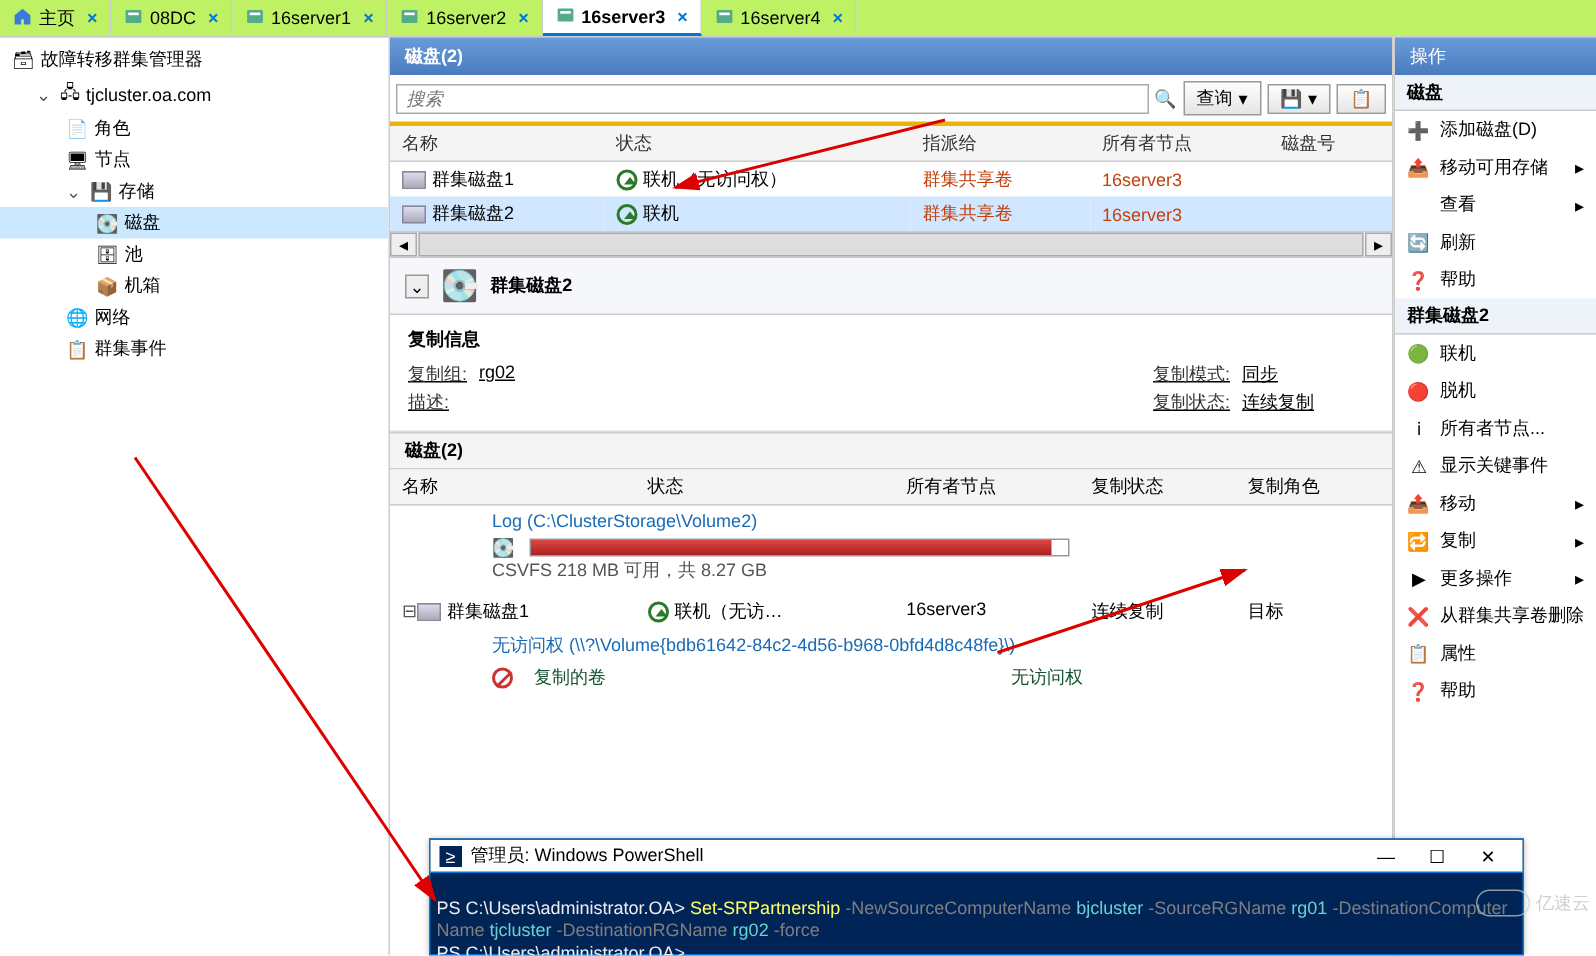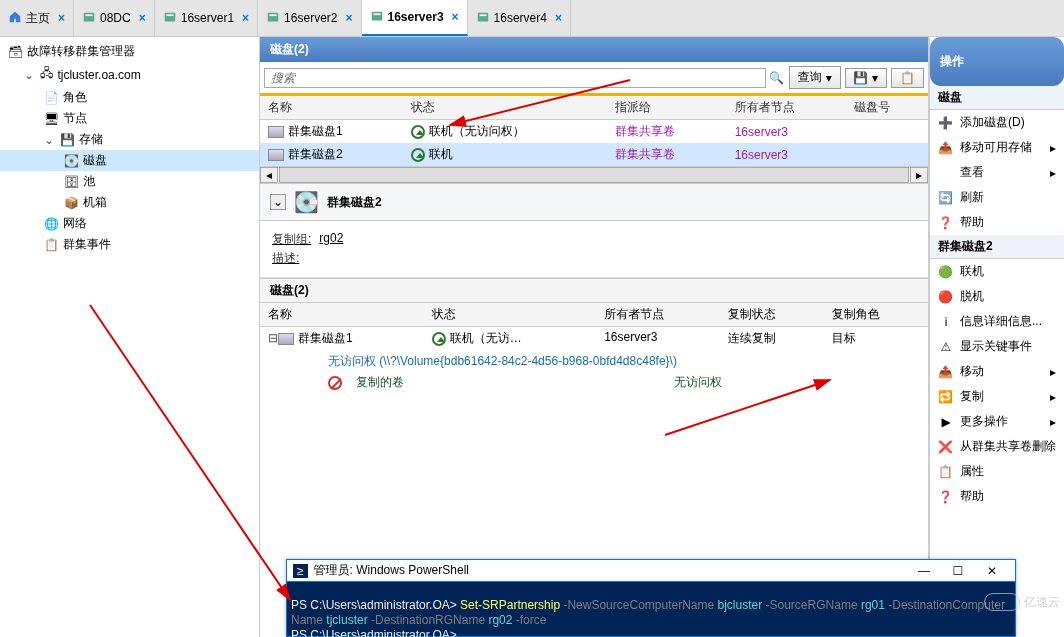--- a/index.html
+++ b/index.html
@@ -1,18 +1,18 @@
 <!DOCTYPE html>
 <html><head>
 <meta charset="utf-8">
 <style>
 * { margin: 0; padding: 0; box-sizing: border-box; font-family: "Microsoft YaHei", Tahoma, sans-serif; font-size: 12px; }
 body { background: #fff; width: 1064px; height: 637px; overflow: hidden; position: relative; }
 
-.tab-bar { display: flex; background: #e5e5e5; border-bottom: 1px solid #ccc; height: 37px; align-items: stretch; }
+.tab-bar { display: flex; background: #bef264; border-bottom: 1px solid #ccc; height: 25px; align-items: stretch; }
 .tab { display: flex; align-items: center; padding: 0 8px; border-right: 1px solid #ccc; gap: 4px; cursor: pointer; }
 .tab.active { background: #fff; font-weight: bold; border-bottom: 2px solid #0078d7; }
 .tab .close { color: #0078d7; font-weight: bold; margin-left: 4px; }
 .tab .home-icon svg { width: 14px; height: 14px; }
 .tab .srv-icon svg { width: 14px; height: 14px; }
 
 .main { display: flex; height: 612px; }
 .tree-panel { width: 260px; border-right: 1px solid #ccc; padding: 4px 0; overflow: hidden; }
 .tree-row { display: flex; align-items: center; padding: 2px 0; gap: 4px; }
 .tree-row.selected { background: #cce8ff; }
@@ -25,21 +25,21 @@
 .center-panel { flex: 1; display: flex; flex-direction: column; border-right: 1px solid #ccc; }
 .section-header { background: linear-gradient(#6a9bd8,#4a7bc0); color: #fff; padding: 4px 10px; font-weight: bold; }
 .search-row { display: flex; align-items: center; padding: 4px; gap: 4px; border-bottom: 3px solid #eab308; }
 .search-input { flex: 1; border: 1px solid #aaa; padding: 2px 6px; color: #888; font-style: italic; background:#fff;}
 .btn { border: 1px solid #999; background: linear-gradient(#fefefe,#e5e5e5); padding: 2px 8px; display: inline-flex; align-items: center; gap: 4px; }
 
 .grid { width: 100%; border-collapse: collapse; }
 .grid th { background: #f4f4f4; border-bottom: 1px solid #ccc; text-align: left; padding: 3px 8px; font-weight: normal; color: #333; }
 .grid td { padding: 3px 8px; }
 .grid tr.row-sel td { background: #d0e7ff; }
-.link { color: #a21caf; }
+.link { color: #c2410c; }
 .status-icon { display:inline-block; width:14px; height:14px; border:2px solid #2a7a2a; border-radius:50%; position:relative; vertical-align:middle; margin-right:4px;}
 .status-icon::after{content:"";position:absolute;left:3px;top:3px;border-left:4px solid transparent;border-right:4px solid transparent;border-bottom:5px solid #2a7a2a;transform:rotate(0deg);}
 .disk-icon{display:inline-block;width:16px;height:12px;background:linear-gradient(#dde,#aab);border:1px solid #889;vertical-align:middle;margin-right:4px;}
 
 .hscroll { border-top:1px solid #ccc; border-bottom:1px solid #ccc; background:#f0f0f0; height:18px; display:flex; align-items:center; }
 .hscroll .scrollbtn{width:18px;height:16px;border:1px solid #aaa;background:#eee;display:flex;align-items:center;justify-content:center;}
 .hscroll .thumb{flex:1;height:16px;border:1px solid #aaa;background:#ddd;margin:0 1px;}
 
 .detail-panel { flex:1; display:flex; flex-direction:column; overflow:hidden; }
 .detail-header { display:flex; align-items:center; gap:8px; padding:6px 10px; border-bottom:1px solid #ccc; background:#f5f7fa;}
@@ -59,21 +59,21 @@
 .progress-wrap{margin:4px 0 4px 60px;}
 .progress-bar{width:360px;height:12px;border:1px solid #999;background:#fff;position:relative;}
 .progress-fill{height:100%;background:linear-gradient(#d44,#a22);}
 .path-text{color:#1a6bb5;margin-left:60px;}
 .small-grey{color:#555;margin-left:60px;}
 .novol{color:#14532d;}
 .denied-icon{display:inline-block;width:14px;height:14px;border:2px solid #c33;border-radius:50%;position:relative;vertical-align:middle;margin-right:4px;}
 .denied-icon::after{content:"";position:absolute;width:14px;height:2px;background:#c33;top:5px;left:-1px;transform:rotate(-45deg);}
 
 .actions-panel{width:135px;border-left:1px solid #ccc;}
-.actions-header{background:linear-gradient(#6a9bd8,#4a7bc0);color:#fff;padding:16px 10px;font-weight:bold;border-radius:11px;}
+.actions-header{background:linear-gradient(#6a9bd8,#4a7bc0);color:#fff;padding:4px 10px;font-weight:normal;}
 .actions-sub{background:#eef3fa;padding:3px 8px;font-weight:bold;border-bottom:1px solid #ccc;}
 .action-item{display:flex;align-items:center;gap:6px;padding:4px 8px;cursor:pointer;}
 .ico{width:16px;height:16px;display:flex;align-items:center;justify-content:center;}
 
 .ps-window{position:absolute;left:286px;bottom:0;width:730px;height:78px;border:1px solid #0078d7;background:#012456;color:#ccc;box-shadow:0 0 4px rgba(0,0,0,.3);}
 .ps-title{background:#fff;color:#000;display:flex;align-items:center;padding:2px 6px;border-bottom:1px solid #0078d7;}
 .ps-title .spacer{flex:1;}
 .ps-title .winbtn{width:34px;text-align:center;}
 .ps-body{font-family:Consolas,monospace;font-size:11px;padding:16px 4px;line-height:14px;white-space:pre;overflow:hidden;}
 .ps-y{color:#ffff66;}
@@ -230,43 +230,68 @@
     </div>
 
     <div class="detail-panel">
       <div class="detail-header">
         <span class="chev">⌄</span>
         <span style="font-size:20px">💽</span>
         <b>群集磁盘2</b>
       </div>
 
       <div class="info-block">
+        <div class="title">复制信息</div>
         <div class="info-grid">
           <div>
             <div class="kv">
                 <span class="k">复制组:</span>
                 <span>rg02</span>
               </div>
             <div class="kv">
                 <span class="k">描述:</span>
               </div>
           </div>
+          <div style="margin-left:auto;margin-right:40px">
+            <div class="kv">
+                <span class="k">复制模式:</span>
+                <span>同步</span>
+              </div>
+            <div class="kv">
+                <span class="k">复制状态:</span>
+                <span>连续复制</span>
+              </div>
+          </div>
         </div>
       </div>
 
       <div class="sub-header">磁盘(2)</div>
       <table class="vol-table">
         <tbody>
             <tr>
           <th>名称</th>
           <th>状态</th>
           <th>所有者节点</th>
           <th>复制状态</th>
           <th>复制角色</th>
         </tr>
+        <tr>
+              <td colspan="5">
+          <div class="path-text">Log (C:\ClusterStorage\Volume2)</div>
+          <div class="progress-wrap">
+            <div style="display:flex;align-items:center;gap:10px">
+              <span>💽</span>
+              <div class="progress-bar">
+                      <div class="progress-fill" style="width:97%"></div>
+                    </div>
+            </div>
+            <div class="small-grey" style="margin-left:0">CSVFS 218 MB 可用，共 8.27 GB</div>
+          </div>
+        </td>
+            </tr>
         <tr>
           <td><span class="tree-chev">⊟</span><span class="disk-icon"></span><span>群集磁盘1</span></td>
           <td><span class="status-icon"></span><span>联机（无访…</span></td>
           <td>16server3</td>
           <td>连续复制</td>
           <td>目标</td>
         </tr>
         <tr>
               <td colspan="5">
           <div class="path-text">无访问权 (\\?\Volume{bdb61642-84c2-4d56-b968-0bfd4d8c48fe}\)</div>
@@ -313,21 +338,21 @@
     <div class="action-item">
         <span class="ico">🟢</span>
         <span>联机</span>
       </div>
     <div class="action-item">
         <span class="ico">🔴</span>
         <span>脱机</span>
       </div>
     <div class="action-item">
         <span class="ico">ℹ</span>
-        <span>信息详细信息...</span>
+        <span>所有者节点...</span>
       </div>
     <div class="action-item">
         <span class="ico">⚠</span>
         <span>显示关键事件</span>
       </div>
     <div class="action-item">
         <span class="ico">📤</span>
         <span>移动</span>
         <span style="margin-left:auto">▸</span>
       </div>

